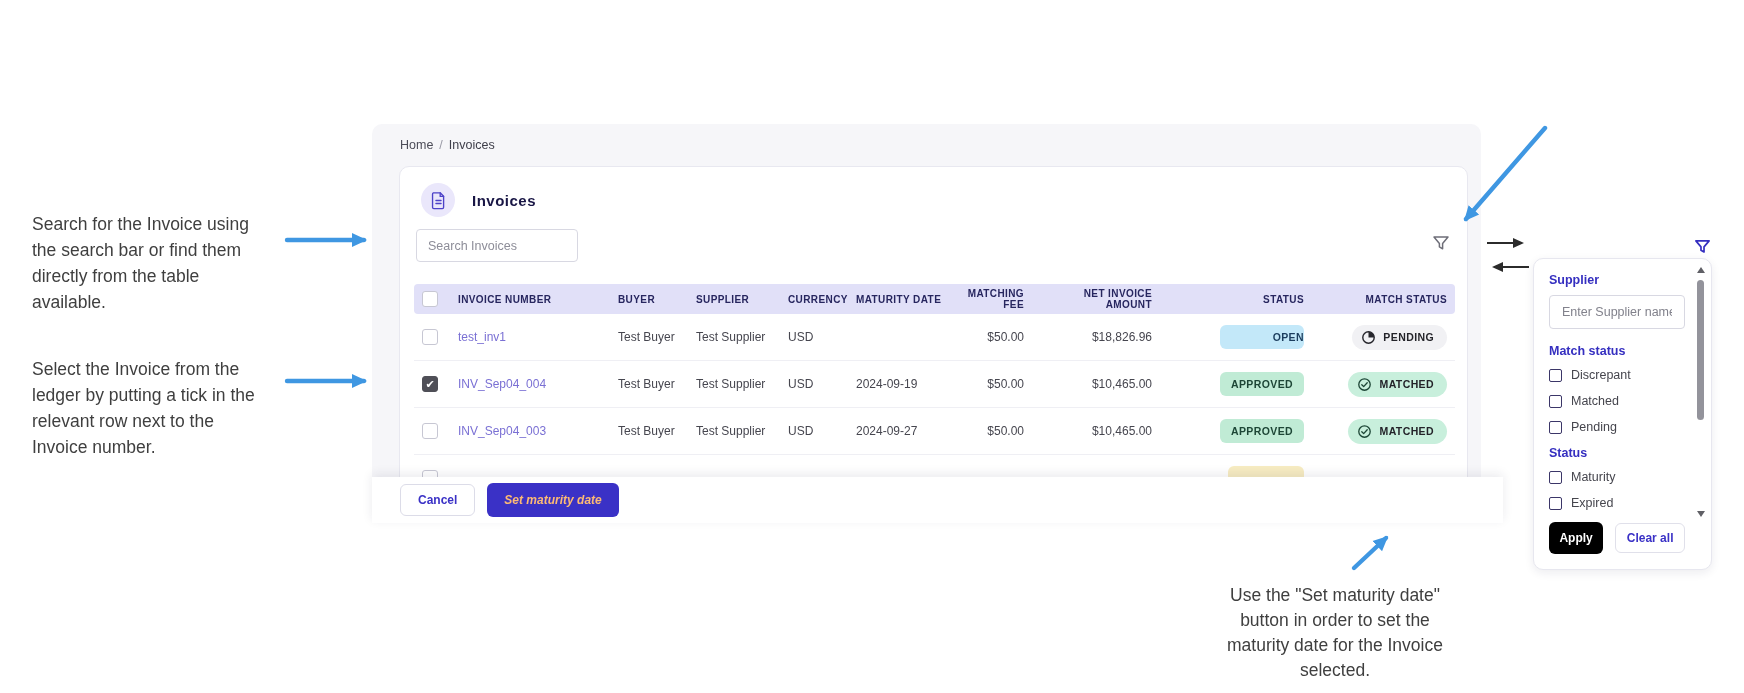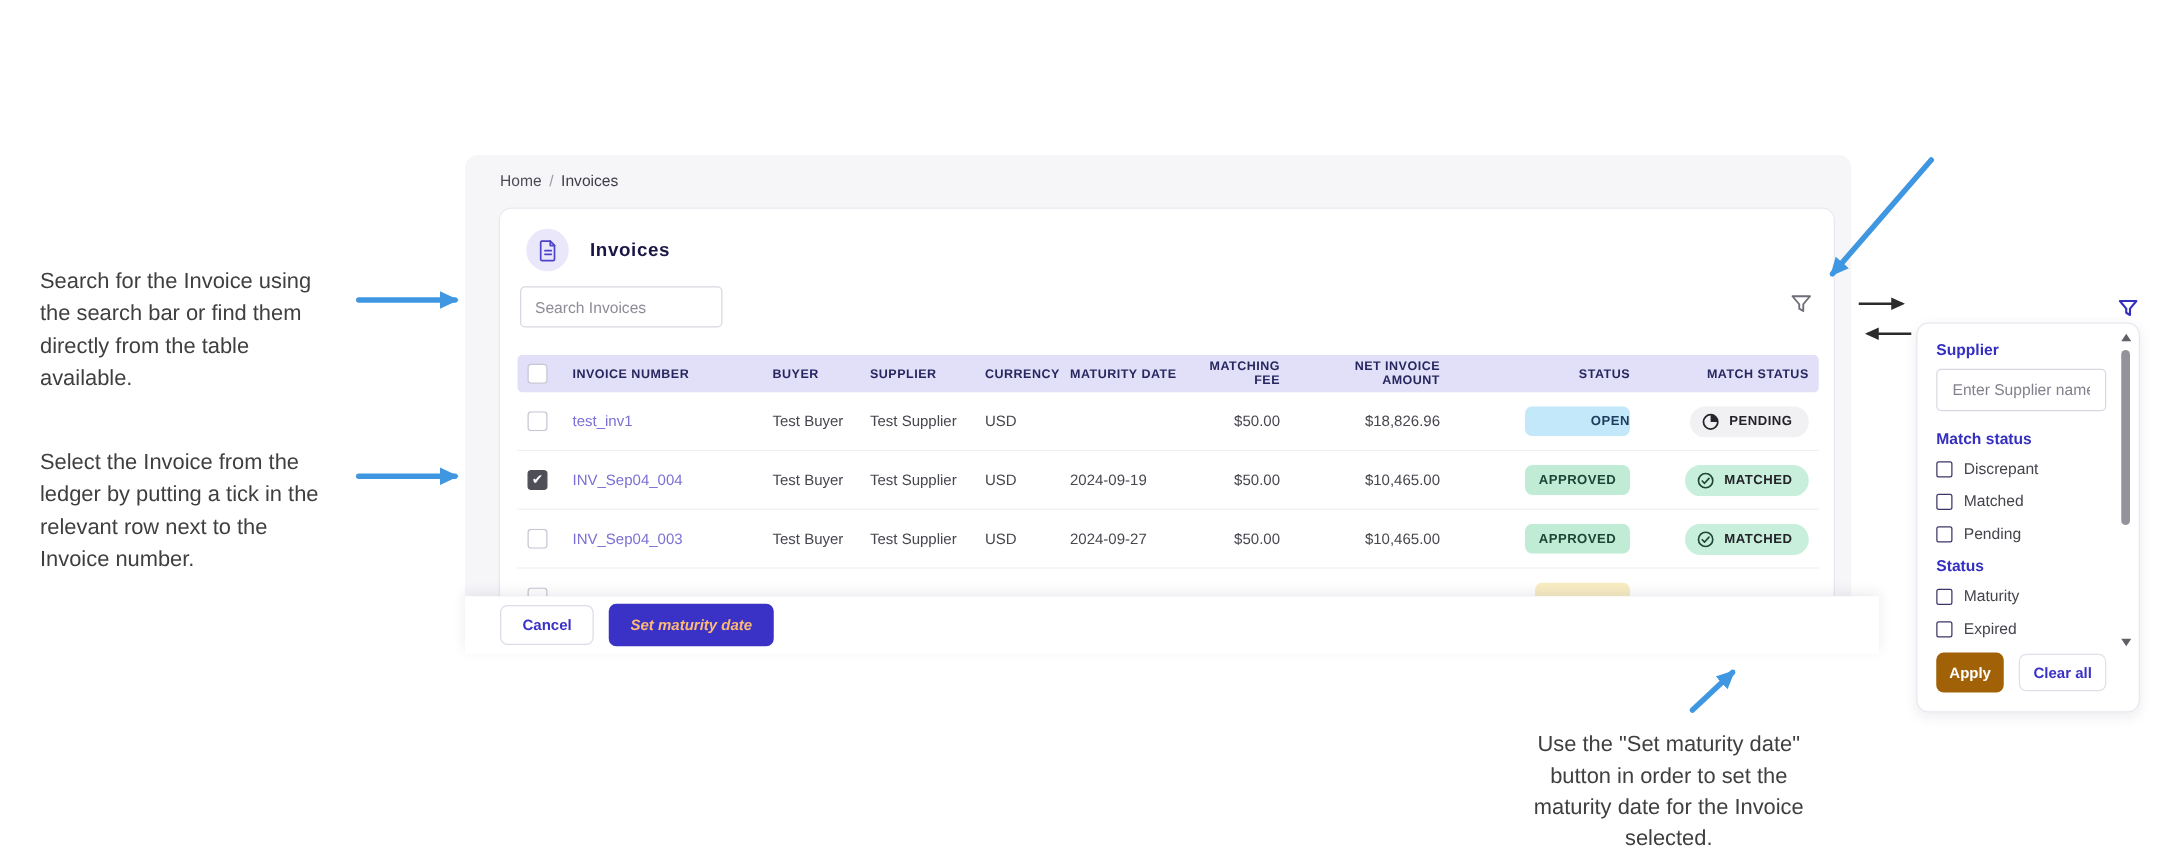--- a/index.html
+++ b/index.html
@@ -81,21 +81,21 @@
                 box-sizing:border-box;z-index:3;overflow:hidden;}
   .fp-inner{padding:14px 26px 0 15px;}
   .fp-h{font-size:12.5px;font-weight:700;color:#352fc0;margin:0 0 8px;}
   .fp-input{width:100%;height:34px;border:1px solid #d8d8e2;border-radius:4px;box-sizing:border-box;
             padding:0 12px;font-size:12.5px;margin-bottom:15px;outline:none;font-family:inherit;}
   .fp-input::placeholder{color:#82828c;}
   .fp-h2{margin-bottom:10px;}
   .fp-opt{display:flex;align-items:center;gap:9px;margin-bottom:12px;font-size:12.5px;color:#45454d;cursor:pointer;}
   .fp-cbx{width:13px;height:13px;border:1.5px solid #3b3668;border-radius:2px;box-sizing:border-box;background:#fff;}
   .fp-buttons{display:flex;gap:12px;margin-top:5px;}
-  .btn-apply{width:62px;height:32px;background:#a16207;color:#fff;border:none;border-radius:6px;
+  .btn-apply{width:62px;height:32px;background:#000000;color:#fff;border:none;border-radius:6px;
              font-weight:700;font-size:12px;cursor:pointer;font-family:inherit;}
   .btn-clear{width:80px;height:30px;background:#fff;color:#3a31c6;border:1px solid #e0e0ea;border-radius:6px;
              font-weight:700;font-size:12px;cursor:pointer;font-family:inherit;align-self:center;}
   .fp-scroll{position:absolute;right:5px;top:8px;width:10px;height:250px;}
   .fp-scroll .up{position:absolute;top:0;left:1px;width:0;height:0;border-left:4px solid transparent;
                  border-right:4px solid transparent;border-bottom:6px solid #606066;}
   .fp-scroll .thumb{position:absolute;top:13px;left:1px;width:7px;height:140px;background:#93939b;border-radius:4px;}
   .fp-scroll .down{position:absolute;bottom:0;left:1px;width:0;height:0;border-left:4px solid transparent;
                    border-right:4px solid transparent;border-top:6px solid #606066;}
 

